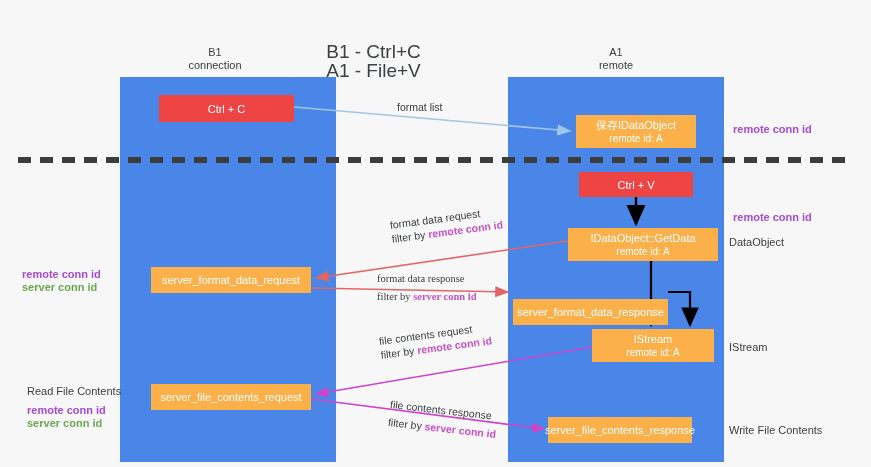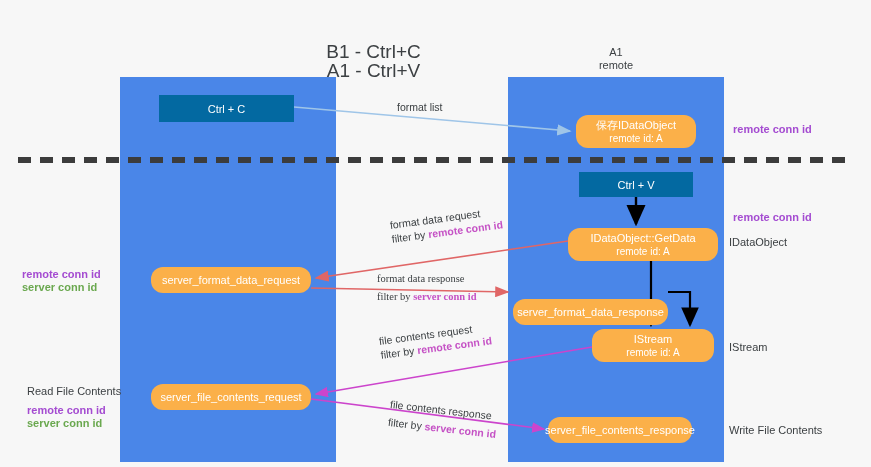--- a/index.html
+++ b/index.html
@@ -33,22 +33,22 @@
     left:18px;top:157px;width:835px;height:6px;
     background-image:repeating-linear-gradient(to right,#3c3c3c 0 13px,transparent 13px 22px);
   }
   
   .node{
     box-sizing:border-box;
     display:flex;flex-direction:column;align-items:center;justify-content:center;
     color:#ffffff;font-size:11px;line-height:14px;text-align:center;
     padding:2px 4px;
   }
-  .node.green{background:#0369a1;}
-  .node.orange{background:#fbb049;border-radius:12px;}
+  .node.green{background:#ef4444;}
+  .node.orange{background:#fbb049;}
   .node .l2{font-size:10px;}
   
   #n-ctrlc{left:159px;top:95px;width:135px;height:27px;}
   #n-idataobject{left:576px;top:115px;width:120px;height:33px;}
   #n-ctrlv{left:579px;top:172px;width:114px;height:25px;}
   #n-getdata{left:568px;top:228px;width:150px;height:33px;}
   #n-sfdreq{left:151px;top:267px;width:160px;height:26px;}
   #n-sfdresp{left:513px;top:279px;width:155px;height:26px;margin-top:20px;}
   #n-istream{left:592px;top:329px;width:122px;height:33px;}
   #n-sfcreq{left:151px;top:384px;width:160px;height:26px;}
@@ -77,23 +77,27 @@
   #l-fcresp{left:391px;top:397px;transform:rotate(6.5deg);transform-origin:left top;}
   svg#wires{position:absolute;left:0;top:0;width:871px;height:467px;overflow:visible;}
 </style>
 </head>
 <body>
 
 <div id="stage">
 
   <div class="abs" id="title">
     <div>B1 - Ctrl+C</div>
-    <div>A1 - Ctrl+V</div>
-  </div>
-
+    <div>A1 - File+V</div>
+  </div>
+
+  <div class="abs col-head" id="head-b1">
+    <div>B1</div>
+    <div>connection</div>
+  </div>
   <div class="abs col-head" id="head-a1">
     <div>A1</div>
     <div>remote</div>
   </div>
 
   <div class="abs lane" id="lane-left"></div>
   <div class="abs lane" id="lane-right"></div>
 
   <svg id="wires" viewBox="0 0 871 467">
     <defs>
@@ -188,21 +192,21 @@
     <div><span>filter by </span><span class="hl">remote conn id</span></div>
   </div>
 
   <div class="abs elabel" id="l-fcresp">
     <div>file contents response</div>
     <div style="margin-top:4px"><span>filter by </span><span class="hl">server conn id</span></div>
   </div>
 
   <div class="abs side purple" id="a-rc1">remote conn id</div>
   <div class="abs side purple" id="a-rc2">remote conn id</div>
-  <div class="abs side plain" id="a-dataobject">IDataObject</div>
+  <div class="abs side plain" id="a-dataobject">DataObject</div>
   <div class="abs side plain" id="a-istream">IStream</div>
   <div class="abs side plain" id="a-writefile">Write File Contents</div>
 
   <div class="abs side" id="a-left-legend">
     <div class="purple">remote conn id</div>
     <div class="green-t">server conn id</div>
   </div>
 
   <div class="abs side" id="a-left-read">
     <div class="plain">Read File Contents</div>

